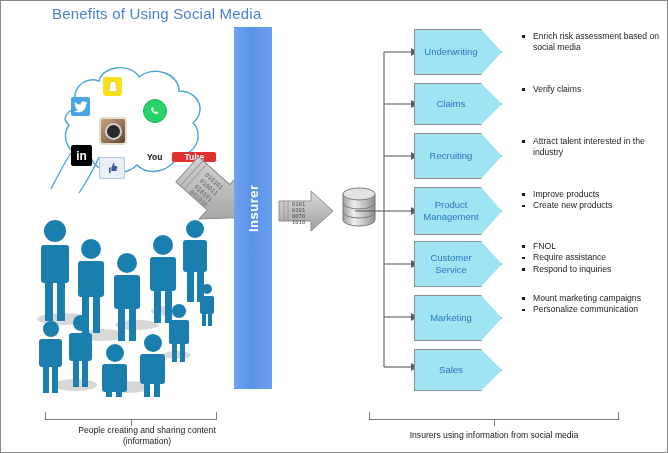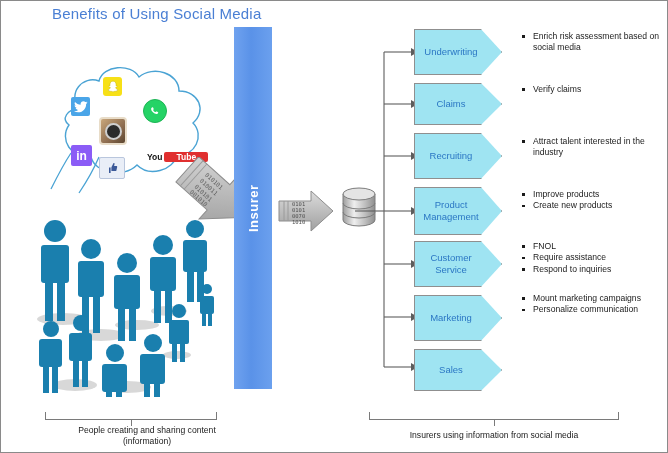--- a/index.html
+++ b/index.html
@@ -132,28 +132,28 @@
     </div>
 
     
     <div style="position:absolute;left:60px;top:60px;width:24px;height:24px;border-radius:4px;
                 background:linear-gradient(135deg,#c9a77c,#8d6c4f 60%,#5c4630);
                 border:2px solid #e8dcc8;display:flex;align-items:center;justify-content:center;">
       <div style="width:13px;height:13px;border-radius:50%;background:#2b2b2b;border:2px solid #cfcfcf;"></div>
     </div>
 
     
-    <div style="position:absolute;left:32px;top:88px;width:21px;height:21px;background:#8b5cf6;border-radius:2px;
+    <div style="position:absolute;left:32px;top:88px;width:21px;height:21px;background:#000000;border-radius:2px;
                 color:#fff;font-weight:bold;font-size:12px;display:flex;align-items:center;justify-content:center;">
       <span>in</span>
     </div>
 
     
     <div style="position:absolute;left:108px;top:92px;width:44px;height:15px;
-                display:flex;align-items:center;gap:2px;">
+                display:flex;align-items:center;gap:10px;">
       <span style="color:#111;font-weight:bold;font-size:8.5px;">You</span>
       <span style="background:#e02f2f;color:#fff;font-weight:bold;font-size:8.5px;border-radius:2px;padding:0 12px;">Tube</span>
     </div>
 
     
     <div style="position:absolute;left:60px;top:100px;width:24px;height:20px;
                 background:#e9eef7;border:1px solid #b9c6dd;border-radius:2px;
                 display:flex;align-items:center;justify-content:center;">
       <svg width="14" height="14" viewBox="0 0 14 14">
           <path d="M4 6.5h1.6V12H4V6.5zM6.4 6.3l2-4c.2-.4.8-.4 1 0 .2.3.2.7.1 1l-.4 1.6h2.3c.5 0 .9.5.8 1l-.8 3.6c-.1.4-.4.5-.8.5H6.4V6.3z" fill="#3b5998"></path>

